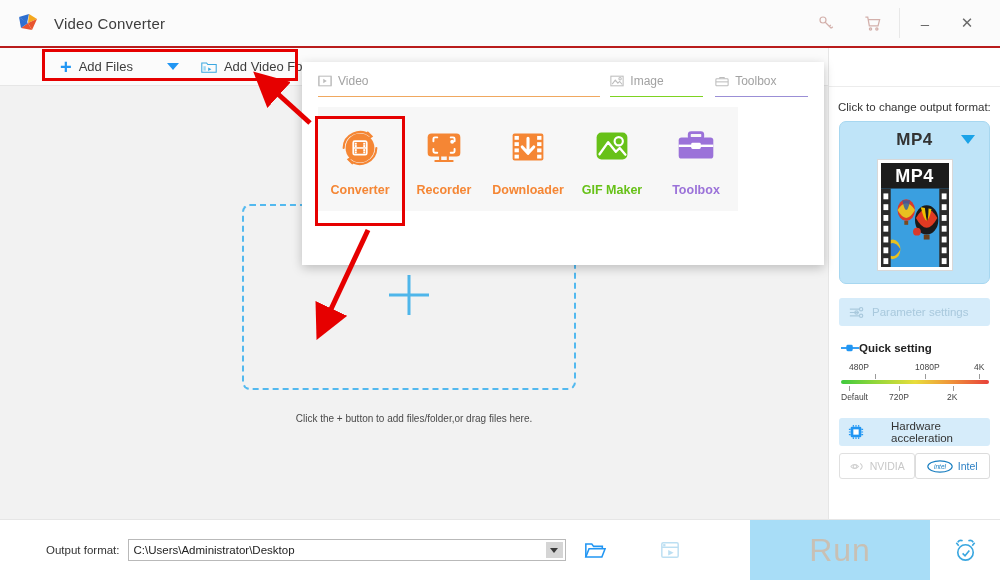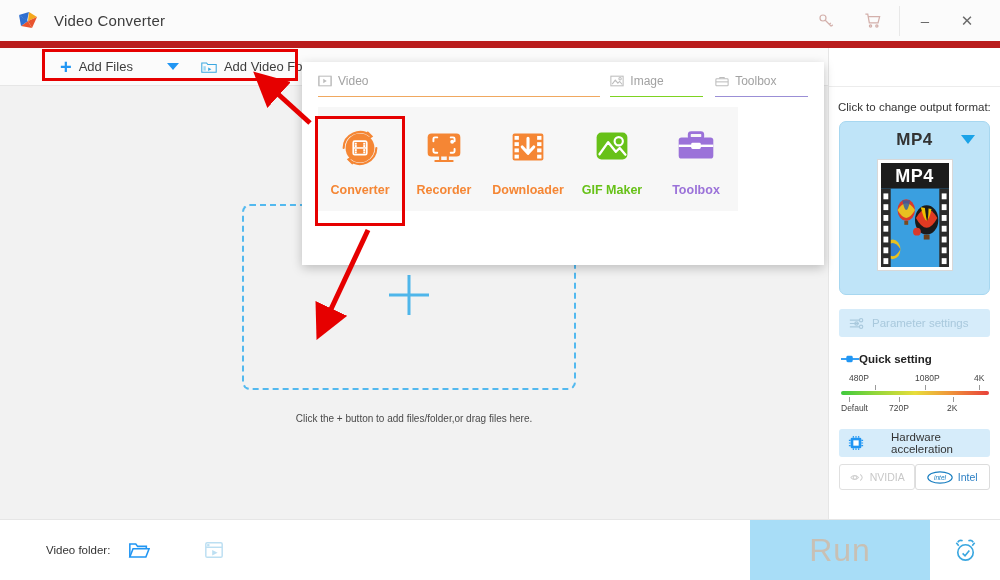--- a/index.html
+++ b/index.html
@@ -13,21 +13,21 @@
     position: relative;
     width: 1000px; height: 580px;
     background: #f2f2f2;
   }
 
   
   .titlebar {
     position: absolute; left: 0; top: 0;
     width: 1000px; height: 48px;
     background: #fbfbfb;
-    border-bottom: 7px solid #b91c1c;
+    border-bottom: 2px solid #b91c1c;
     display: flex; align-items: center;
   }
   .logo { margin-left: 16px; width: 24px; height: 24px; position: relative; }
   .app-title {
     margin-left: 14px;
     font-size: 15px; color: #3d3d3d; letter-spacing: .2px;
   }
   .tb-spacer { flex: 1; }
   .tb-icon {
     width: 46px; height: 46px;
@@ -98,21 +98,21 @@
   .rp-topline { height: 39px; border-bottom: 1px solid #ececec; }
   .rp-label {
     margin: 14px 0 8px 9px;
     font-size: 11.5px; color: #333;
   }
   .fmt-card {
     margin: 0 10px;
     background: #bfe4f8;
     border: 1px solid #a7d7f0;
     border-radius: 7px;
-    padding: 8px 0 23px;
+    padding: 8px 0 12px;
     position: relative;
   }
   .fmt-name {
     text-align: center; font-size: 17px; font-weight: bold;
     color: #333; letter-spacing: .5px;
   }
   .fmt-caret {
     position: absolute; right: 14px; top: 13px;
     width: 0; height: 0;
     border-left: 7px solid transparent;
@@ -474,21 +474,27 @@
             <ellipse cx="16" cy="8" rx="15" ry="7" fill="none" stroke="#1a7fc1" stroke-width="1.4"></ellipse>
             <text x="16" y="11.5" font-family="Liberation Sans, sans-serif" font-size="8" fill="#1a7fc1" text-anchor="middle" font-style="italic">intel</text>
           </svg>
         </span>
         <span>Intel</span>
       </div>
     </div>
   </div>
 
   <div class="bottombar">
-    <div class="out-label">Video folder:</div>
+    <div class="out-label">Output format:</div>
+    <div class="out-input">
+      <span>C:\Users\Administrator\Desktop</span>
+      <span class="out-caret">
+          <i></i>
+        </span>
+    </div>
     <div class="bb-icon">
       <svg width="22" height="19" viewBox="0 0 24 20" fill="none" stroke="#2196f3" stroke-width="1.7">
         <path d="M2 17 V3 H8.5 L10.5 5.5 H20 V8"></path>
         <path d="M2 17 L5.5 8 H23 L19.5 17 Z"></path>
       </svg>
     </div>
     <div class="bb-icon2">
       <svg width="20" height="20" viewBox="0 0 22 22" fill="none" stroke="#bcdff2" stroke-width="1.6">
         <rect x="2" y="3" width="18" height="16" rx="1.5"></rect>
         <path d="M2 8 H20"></path>

